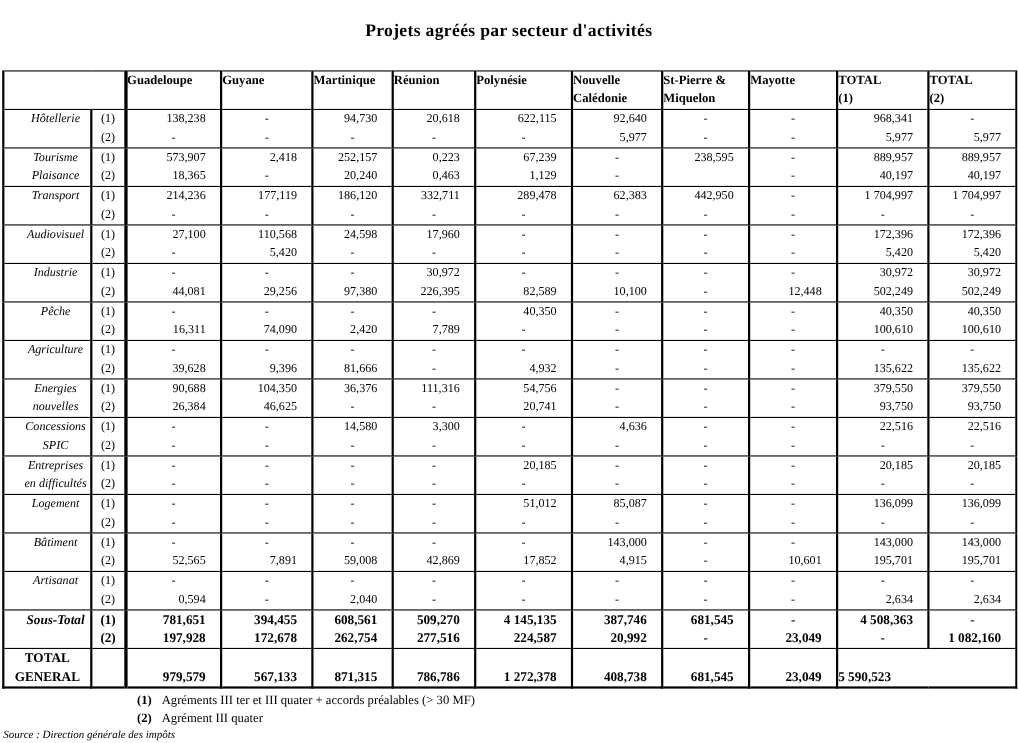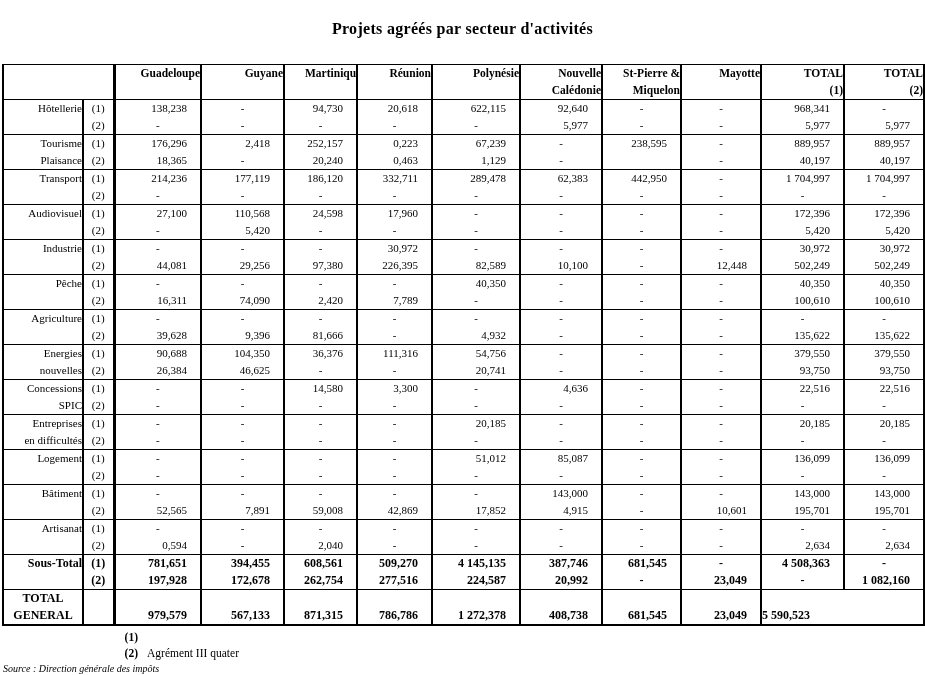--- a/index.html
+++ b/index.html
@@ -14,26 +14,26 @@
   .tblwrap { margin:26px 0 0 2px; }
   table.tbl { border-collapse:collapse; table-layout:fixed; width:921px; }
   table.tbl td, table.tbl th {
     border:1px solid #000; border-left-width:2px; border-right-width:2px;
     padding:0; vertical-align:top; overflow:hidden;
   }
   thead th { border-top-width:2px; }
   td.spacer, td.spacer { border:none; }
   .heavyL { border-left-width:3px !important; }
   tr.lastrow td { border-bottom-width:2px; }
-  .hline { height:17px; line-height:17px; text-align:right; font-weight:bold; font-size:11.5px; white-space:nowrap;margin-left:20px; }
+  .hline { height:17px; line-height:17px; text-align:left; font-weight:bold; font-size:11.5px; white-space:nowrap; }
   .line { height:17px; line-height:17px; font-size:11px; white-space:nowrap; }
   .num  { text-align:right; padding-right:13px; }
   .dash { text-align:center; }
   .blank{ }
-  .lab  { text-align:right; padding-left:15px; }
+  .lab  { text-align:center; padding-left:15px;font-style:italic; }
   .mark { text-align:center; }
   tr.boldrow .line { font-weight:bold; font-size:12px; }
   .tgLabel { text-align:center; font-weight:bold; }
   .merged { text-align:left; }
   .footnotes { margin-top:3px; }
   .fnrow { display:flex; font-size:11.5px; line-height:16px; margin-left:112px; }
   .fnmark { font-weight:bold; width:26px; text-align:right; margin-right:9px; }
   .source { font-style:italic; font-size:10px; margin:2px 0 0 3px; }
 </style>
 </head>
@@ -156,21 +156,21 @@
         <tr>
           <td>
             <div class="line lab">Tourisme</div>
             <div class="line lab">Plaisance</div>
           </td>
           <td>
             <div class="line mark">(1)</div>
             <div class="line mark">(2)</div>
           </td>
           <td class="heavyL">
-            <div class="line num">176,296</div>
+            <div class="line num">573,907</div>
             <div class="line num">18,365</div>
           </td>
           <td>
             <div class="line num">2,418</div>
             <div class="line dash">-</div>
           </td>
           <td>
             <div class="line num">252,157</div>
             <div class="line num">20,240</div>
           </td>
@@ -846,20 +846,21 @@
             <div class="line merged">5 590,523</div>
           </td>
         </tr>
       </tbody>
   </table>
 </div>
 
 <div class="footnotes">
   <div class="fnrow">
     <span class="fnmark">(1)</span>
+    <span>Agréments III ter et III quater + accords préalables (&gt; 30 MF)</span>
   </div>
   <div class="fnrow">
     <span class="fnmark">(2)</span>
     <span>Agrément III quater</span>
   </div>
 </div>
 
 <div class="source">Source : Direction générale des impôts</div>
 
 </body></html>

